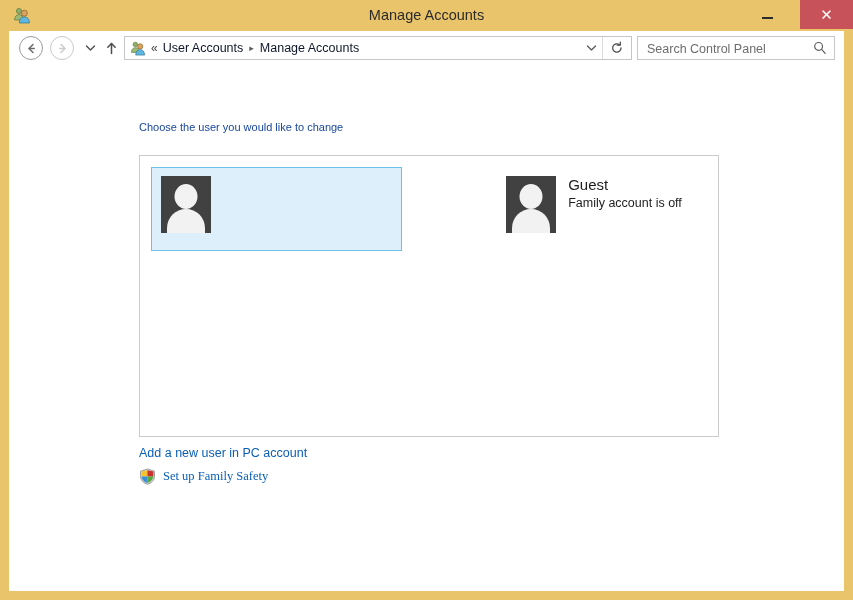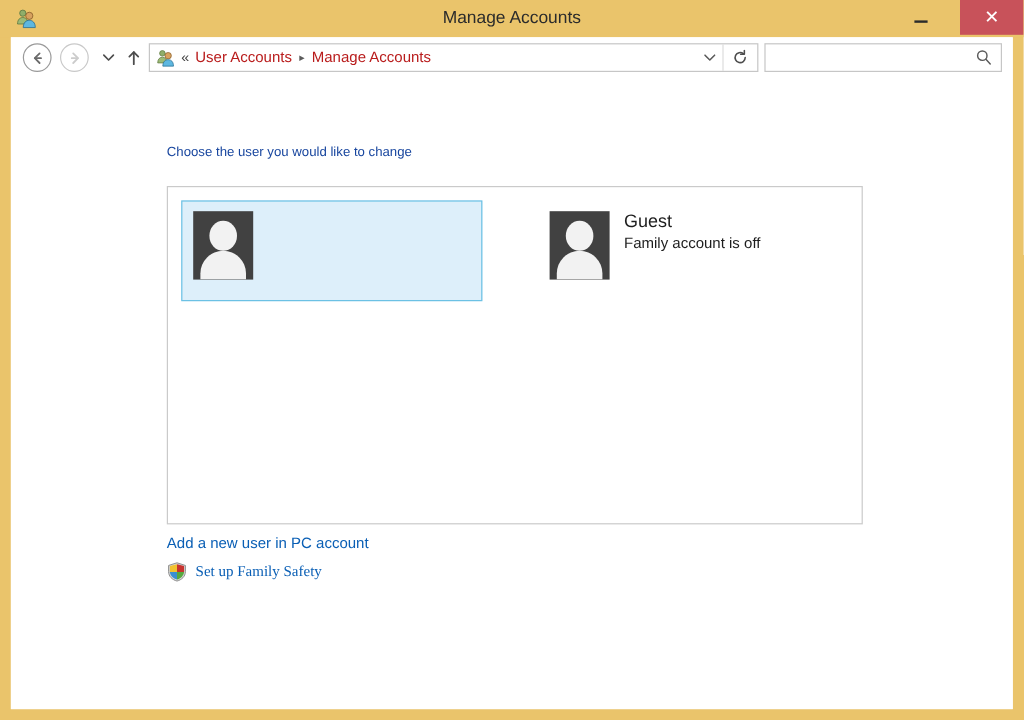--- a/index.html
+++ b/index.html
@@ -180,21 +180,21 @@
     display: flex;
     align-items: center;
   }
   .crumb-chev-dbl {
     color: #444;
     font-size: 12px;
     margin-right: 5px;
   }
   .crumb {
     font-size: 12.5px;
-    color: #b91c1c;
+    color: #0f172a;
   }
   .crumb-sep {
     margin: 0 6px;
     color: #5b5b5b;
     font-size: 9px;
   }
   .addr-dropdown {
     position: absolute;
     right: 30px;
     top: 0;
@@ -290,27 +290,28 @@
   .account-tile.selected {
     left: 11px;
     top: 11px;
     width: 251px;
     height: 84px;
     border: 1px solid #6cc1e4;
     background: #ddeffa;
     padding: 8px 0 0 9px;
   }
   .account-tile.plain {
-    left: 308px;
+    left: 324px;
     top: 11px;
     width: 251px;
     height: 84px;
     border: 1px solid transparent;
     background: transparent;
     padding: 8px 0 0 9px;
+    justify-content: center;
   }
 
   .avatar {
     width: 50px;
     height: 57px;
     background: #414141;
     flex: 0 0 auto;
     position: relative;
     overflow: hidden;
   }
@@ -473,20 +474,21 @@
 
         <div class="addr-refresh">
           <svg width="14" height="14" viewBox="0 0 14 14">
             <path d="M11 7 A4.2 4.2 0 1 1 9.4 3.7" fill="none" stroke="#4d4d4d" stroke-width="1.3" stroke-linecap="round"></path>
             <path d="M10.3 1.1 L10.3 4.2 L7.2 4.2" fill="none" stroke="#4d4d4d" stroke-width="1.3" stroke-linecap="round" stroke-linejoin="round"></path>
           </svg>
         </div>
       </div>
 
       <div class="searchbox">
+        <input class="search-input" type="text" placeholder="Search Control Panel" style="">
         <span class="search-icon">
           <svg width="16" height="16" viewBox="0 0 16 16">
             <circle cx="6.6" cy="6.4" r="3.9" fill="none" stroke="#5a5a5a" stroke-width="1.2"></circle>
             <path d="M9.6 9.4 L13.2 13.4" stroke="#5a5a5a" stroke-width="1.2" stroke-linecap="round"></path>
           </svg>
         </span>
       </div>
     </div>
 
     <div class="content">

